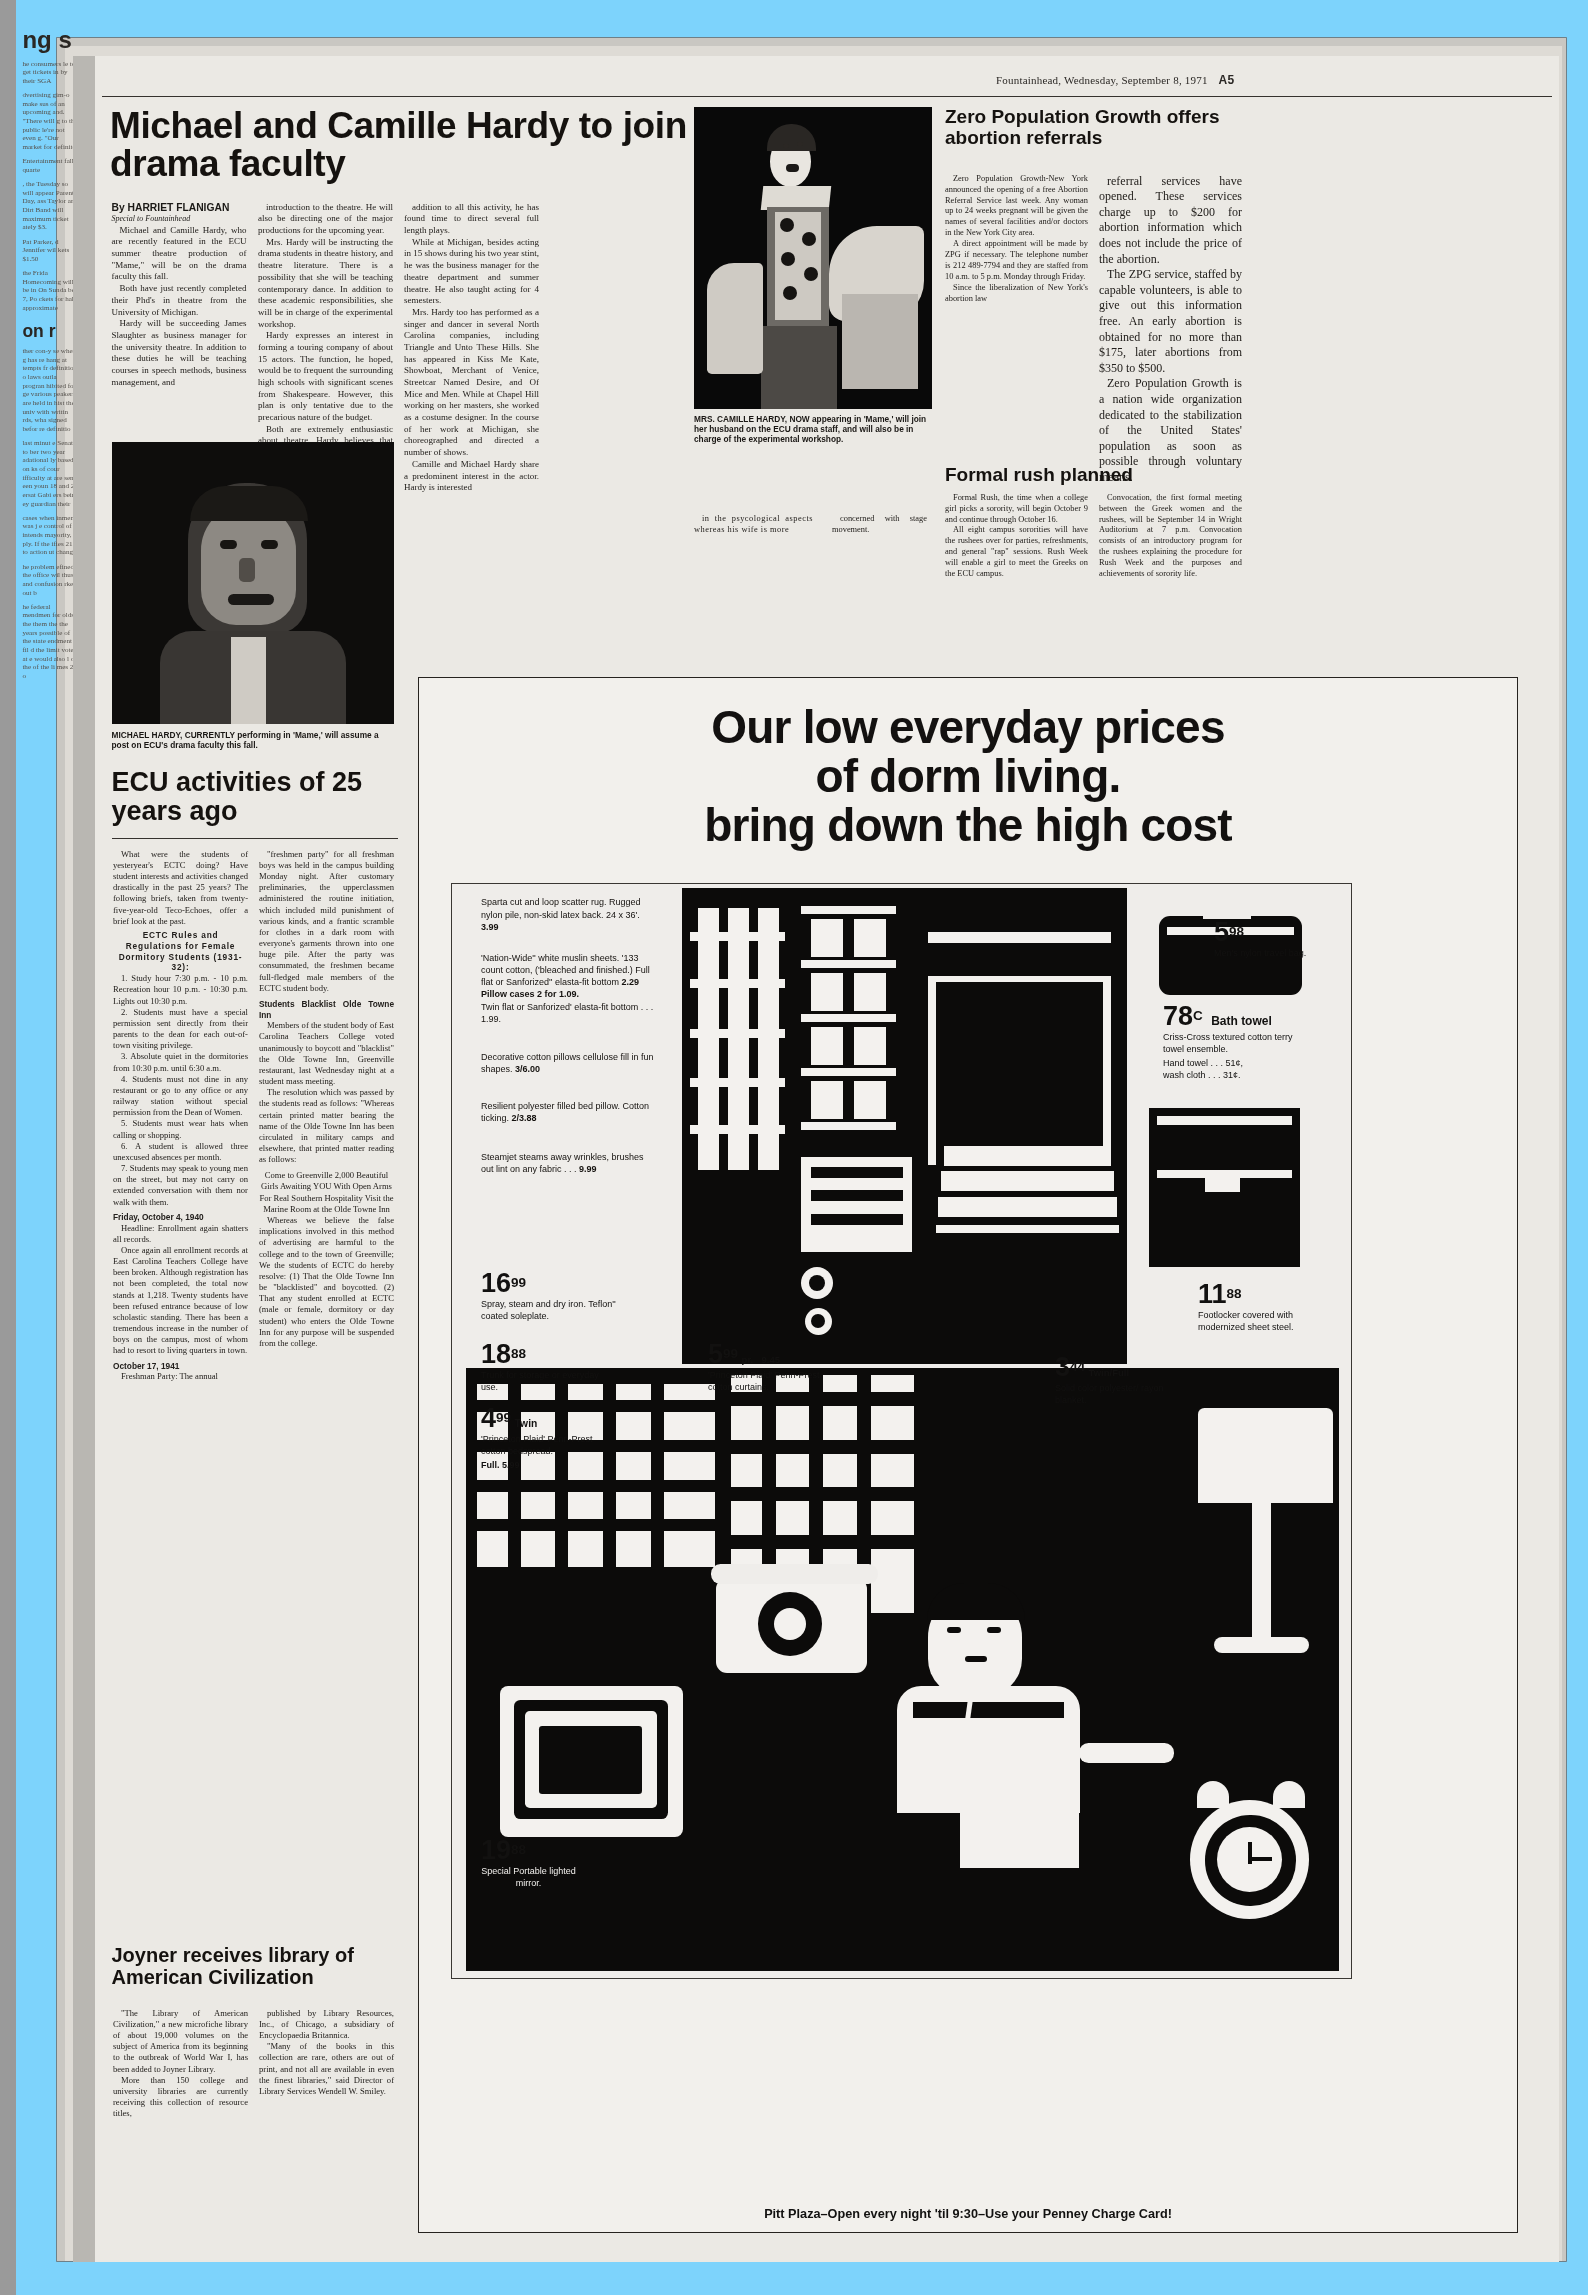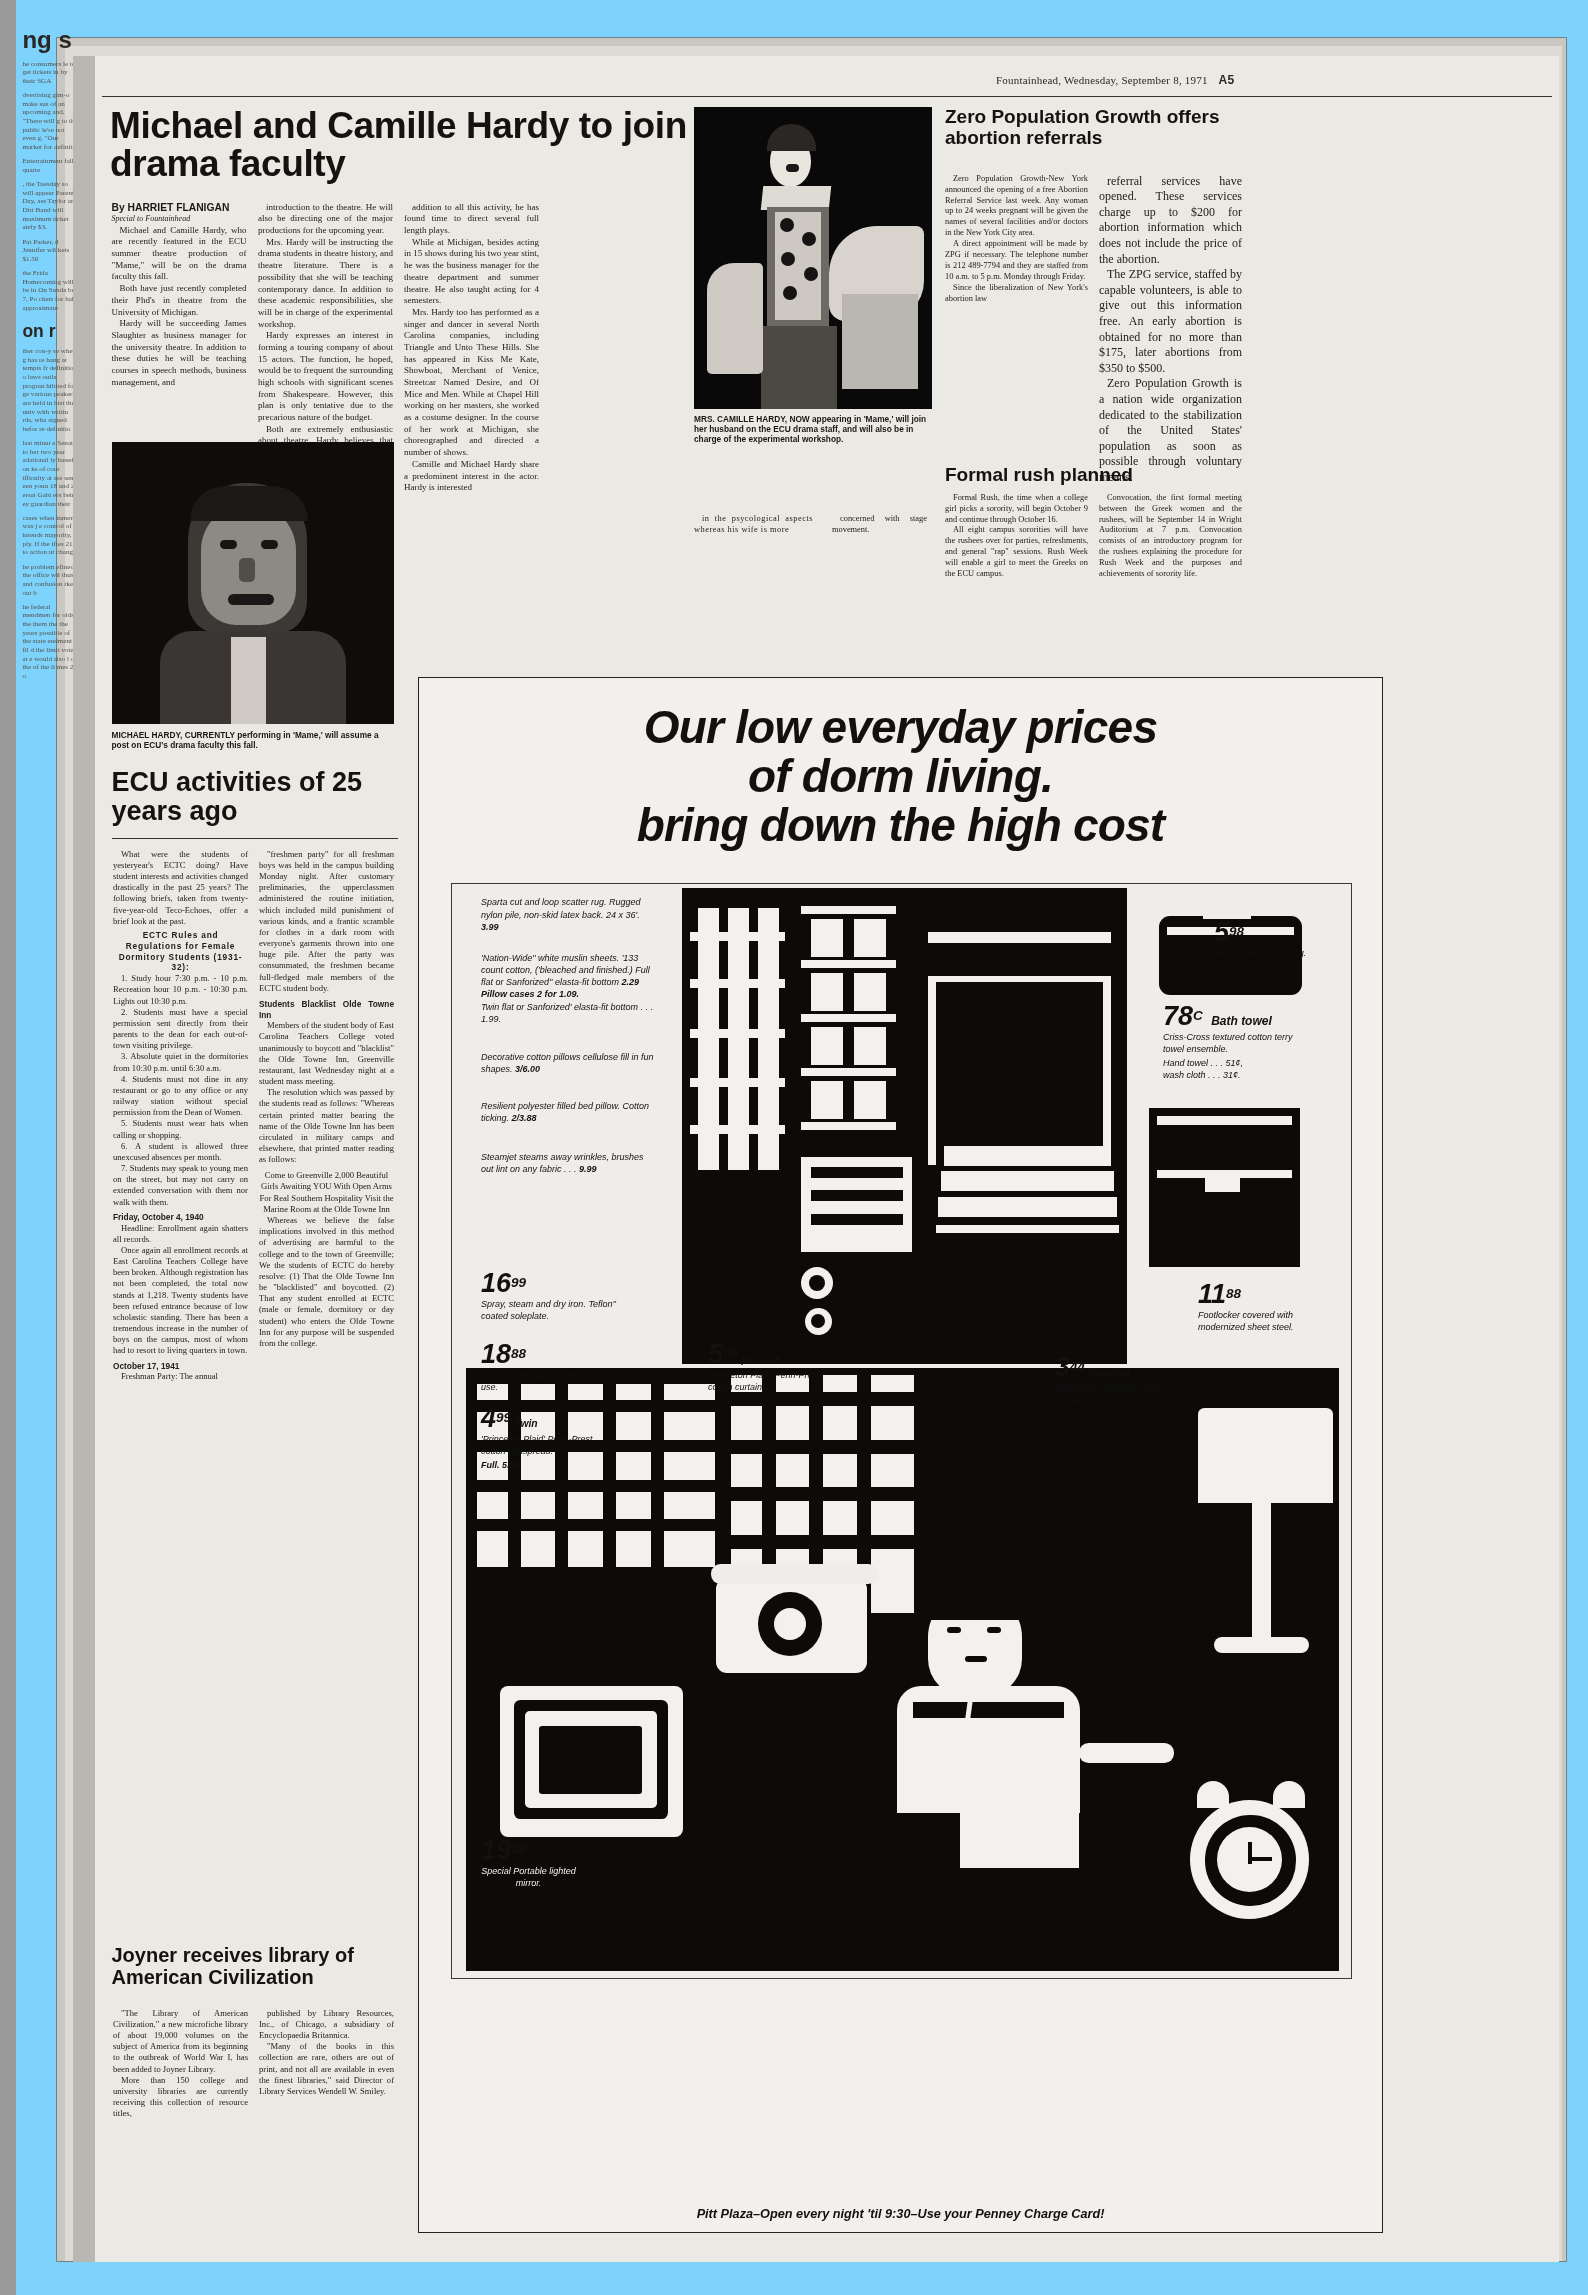--- a/index.html
+++ b/index.html
@@ -129,22 +129,22 @@
   .headline3 {
     position:absolute; left:9.5px; top:1875px; width:286px;
     font-family:"Liberation Sans", sans-serif; font-weight:bold; font-size:20px;
     line-height:1.12; color:#15120f;
   }
   .b1 { left:11px; top:1939px; width:135px; font-size:8.6px;}
   .b2 { left:157px; top:1939px; width:135px; font-size:8.6px;}
 
   
   .ad {
-    position:absolute; left:316px; top:608px; width:965px; height:1556px;
-    background:#f2f0ec; border:1.6px solid #26231f;font-style:italic;
+    position:absolute; left:316px; top:608px; width:1100px; height:1556px;
+    background:#f2f0ec; border:1.6px solid #26231f;
   }
   .ad-head {
     margin-top:25.4px; text-align:center;
     font-family:"Liberation Sans", sans-serif; font-weight:bold;
     font-size:46px; line-height:1.06; color:#131110; letter-spacing:-0.8px;
   }
   .ad-art {
     position:absolute; left:32px; top:205px; width:901px; height:1096px;
     background:#efedea; border:0.8px solid #3a3733;
     overflow:hidden;

